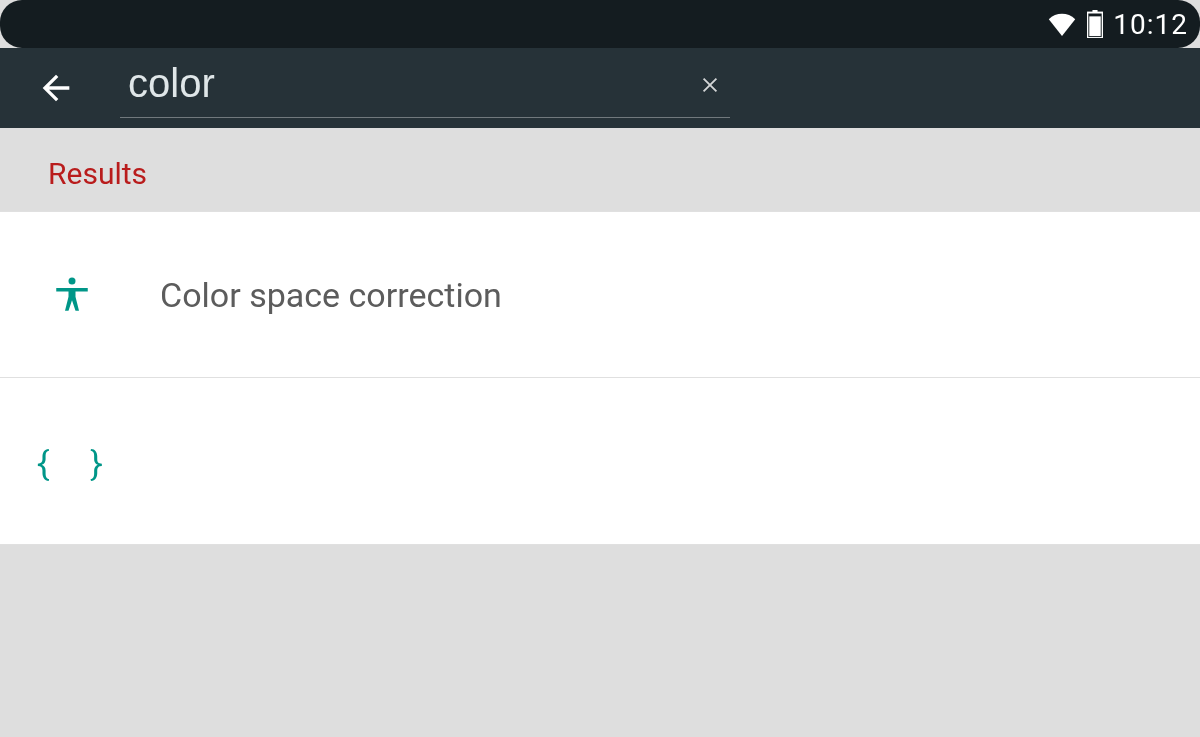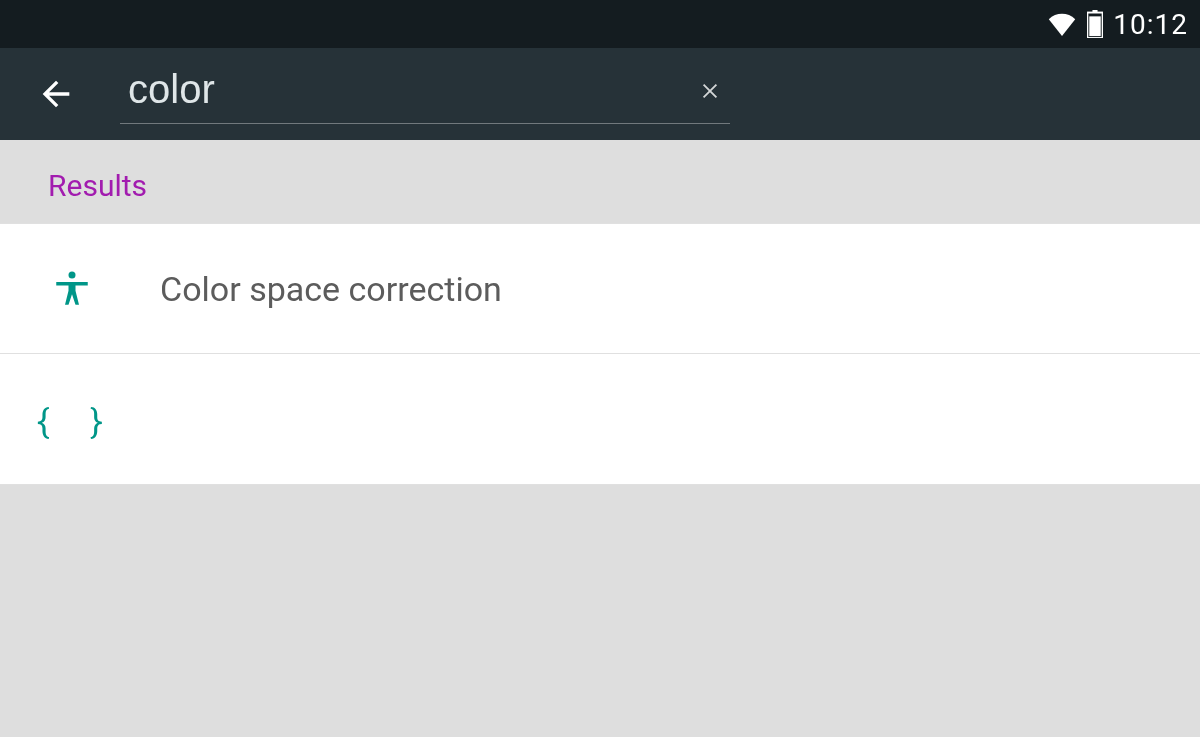--- a/index.html
+++ b/index.html
@@ -1,28 +1,28 @@
 <!DOCTYPE html>
 <html><head>
   <meta charset="utf-8">
   <style>
     * { margin: 0; padding: 0; box-sizing: border-box; }
     html, body { width: 1200px; height: 737px; font-family: Roboto, "Helvetica Neue", Arial, sans-serif; background: #dedede; overflow: hidden; }
-    .statusbar { height: 48px; background: #141c20; color: #fff; display: flex; align-items: center; justify-content: flex-end; padding: 0 12px; gap: 10px; }
+    .statusbar { height: 48px; background: #141c20; color: #fff; display: flex; align-items: center; justify-content: flex-end; padding: 0 12px; gap: 10px; border-radius: 22px; }
     .statusbar .clock { font-size: 28px; letter-spacing: 1px; }
     .statusbar svg { display: block; }
-    .appbar { height: 92px; background: #263238; display: flex; align-items: center; padding: 0 20px 0 32px; }
+    .appbar { height: 80px; background: #263238; display: flex; align-items: center; padding: 0 20px 0 32px; }
     .back-btn { width: 48px; height: 48px; display: flex; align-items: center; justify-content: center; color: #fff; cursor: pointer; margin-right: 40px; }
     .search-wrap { position: relative; flex: 0 0 610px; height: 60px; display: flex; align-items: center; border-bottom: 1px solid rgba(255,255,255,0.35); }
     .search-input { flex: 1; background: transparent; border: none; outline: none; color: #dfe6e8; font-size: 40px; font-weight: 400; padding: 0 8px 8px 8px; }
     .search-input::placeholder { color: #9aa; }
     .clear-btn { width: 40px; height: 40px; display: flex; align-items: center; justify-content: center; color: rgba(255,255,255,0.75); cursor: pointer; margin-bottom: 6px; }
-    .section-header { padding: 28px 48px 20px; color: #a21caf; font-size: 30px; }
+    .section-header { padding: 28px 48px 20px; color: #b91c1c; font-size: 30px; }
     .results-list { background: #fff; border-top: 1px solid #e0e0e0; border-bottom: 1px solid #e0e0e0; }
-    .result-item { height: 130px; display: flex; align-items: center; padding: 0 48px; border-bottom: 1px solid #e0e0e0; cursor: pointer; }
+    .result-item { height: 166px; display: flex; align-items: center; padding: 0 48px; border-bottom: 1px solid #e0e0e0; cursor: pointer; }
     .result-item:last-child { border-bottom: none; }
     .result-icon { width: 48px; height: 48px; margin-right: 64px; display: flex; align-items: center; justify-content: center; color: #009688; }
     .result-label { font-size: 34px; color: #5c5c5c; }
     .braces { font-size: 34px; font-weight: 400; color: #009688; letter-spacing: 6px; font-family: "Roboto Mono", monospace; }
   </style>
 </head>
 <body>
 
 <div class="statusbar">
   <span>

